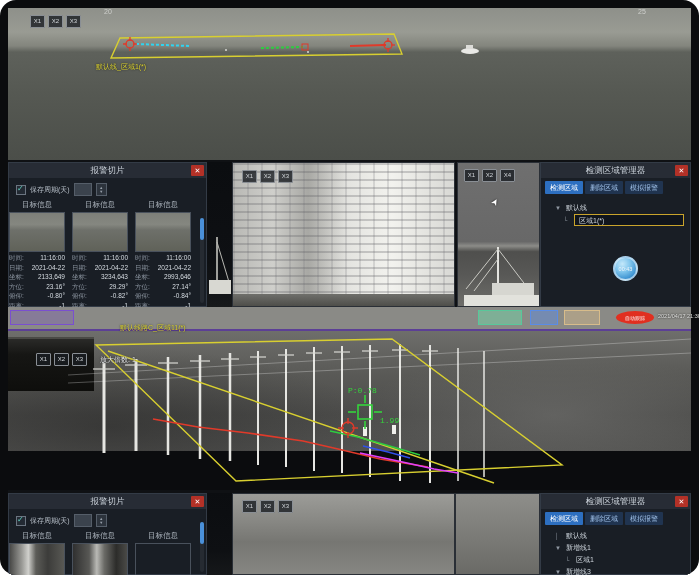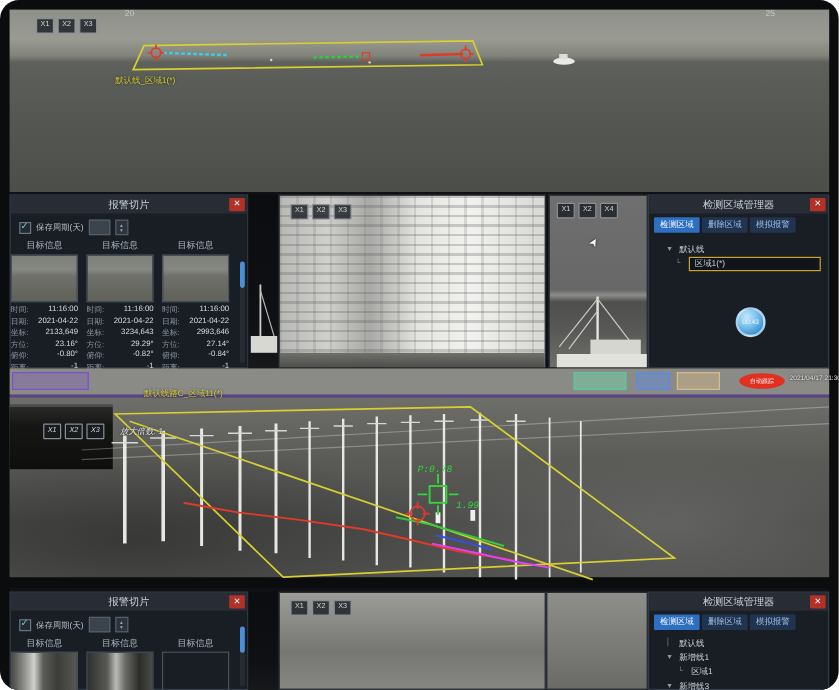--- a/index.html
+++ b/index.html
@@ -71,24 +71,24 @@
   .scene-bottom{left:8px;top:307px;width:683px;height:268px;}
   .pano{left:0;top:0;width:683px;height:22px;background:
     repeating-linear-gradient(90deg,rgba(255,255,255,.14) 0 14px,rgba(0,0,0,.10) 14px 30px),
     linear-gradient(180deg,#9c9c98 0%,#86868    2 55%,#707070 100%);
     background-color:#8a8a86;}
   .pano-box{position:absolute;top:3px;height:15px;box-sizing:border-box;}
   .badge{position:absolute;border-radius:50%;background:#e12f20;color:#ffffff;font-size:5px;
     display:flex;align-items:center;justify-content:center;}
   .timestamp{position:absolute;color:#e2e2e0;font-size:5.5px;white-space:nowrap;text-shadow:0 0 2px #000;}
   .purple-line{left:0;top:22px;width:683px;height:2px;background:#5c3f96;}
-  .field-scene{left:0;top:24px;width:683px;height:150px;background:
+  .field-scene{left:0;top:24px;width:683px;height:120px;background:
     radial-gradient(ellipse 200px 60px at 80% 70%,rgba(120,120,118,.5),rgba(0,0,0,0)),
     radial-gradient(ellipse 260px 80px at 15% 80%,rgba(30,30,30,.45),rgba(0,0,0,0)),
-    linear-gradient(180deg,#6e6e6b 0%,#5a5a57 35%,#4c4c4a 70%,#525250 100%); font-style: italic;}
+    linear-gradient(180deg,#6e6e6b 0%,#5a5a57 35%,#4c4c4a 70%,#525250 100%);}
   .train{position:absolute;left:0;top:6px;width:86px;height:52px;
     background:linear-gradient(180deg,#2a2a28 0%,#161614 30%,#0e0e0c 100%);
     border-top:2px solid #4a4a46;}
   .mag-label{color:#e8eaec;font-size:7px;text-shadow:0 0 2px #000;}
   .track-label{fill:#35d43c;font-size:8px;font-family:"Liberation Mono",monospace;}
 </style>
 </head>
 <body>
 
 <div class="app">

